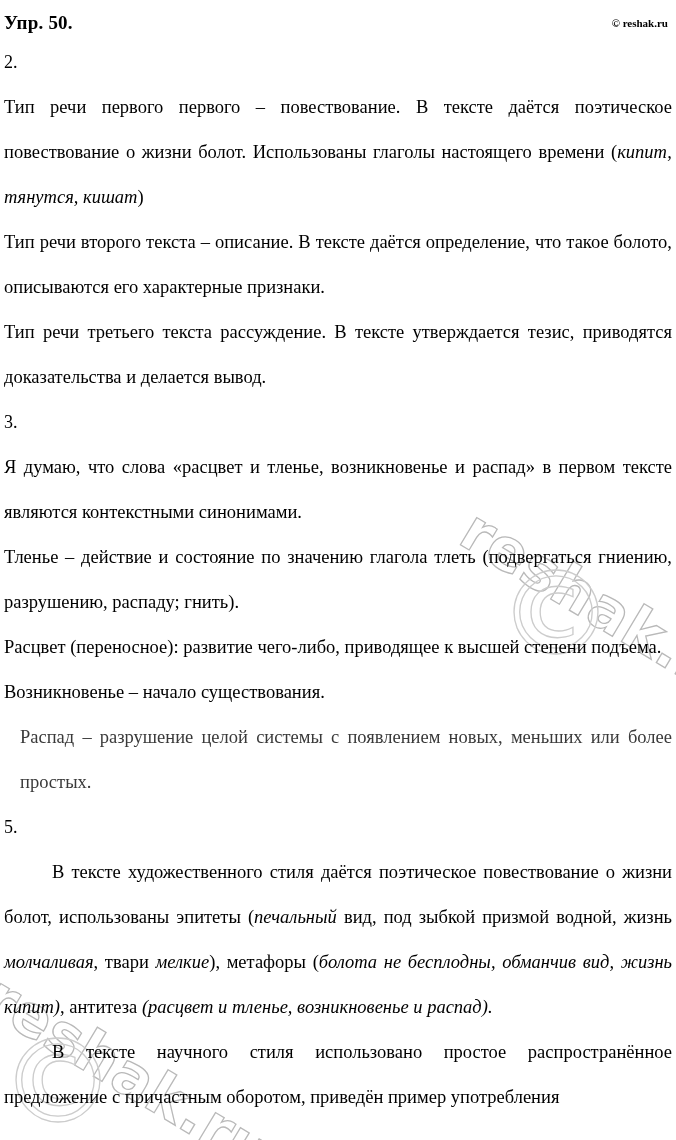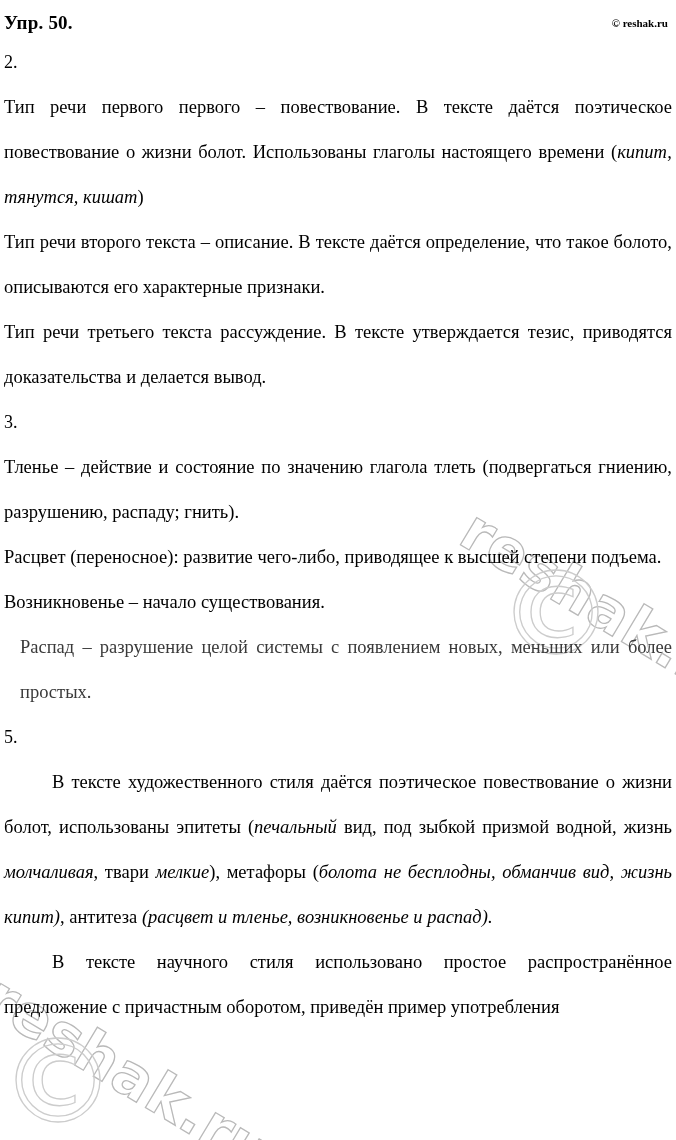--- a/index.html
+++ b/index.html
@@ -143,20 +143,21 @@
     <p class="section-num">2.</p>
 
     <p class="para"><span>Тип речи первого первого – повествование. В тексте даётся поэтическое повествование о жизни болот. Использованы глаголы настоящего времени (</span><span class="it">кипит, тянутся, кишат</span><span>)</span></p>
 
     <p class="para">Тип речи второго текста – описание. В тексте даётся определение, что такое болото, описываются его характерные признаки.</p>
 
     <p class="para">Тип речи третьего текста рассуждение. В тексте утверждается тезис, приводятся доказательства и делается вывод.</p>
 
     <p class="section-num">3.</p>
 
+    <p class="para">Я думаю, что слова «расцвет и тленье, возникновенье и распад» в первом тексте являются контекстными синонимами.</p>
 
     <p class="para">Тленье – действие и состояние по значению глагола тлеть (подвергаться гниению, разрушению, распаду; гнить).</p>
 
     <p class="para">Расцвет (переносное): развитие чего-либо, приводящее к высшей степени подъема.</p>
 
     <p class="para">Возникновенье – начало существования.</p>
 
     <p class="para faded">Распад – разрушение целой системы с появлением новых, меньших или более простых.</p>
 
     <p class="section-num">5.</p>

